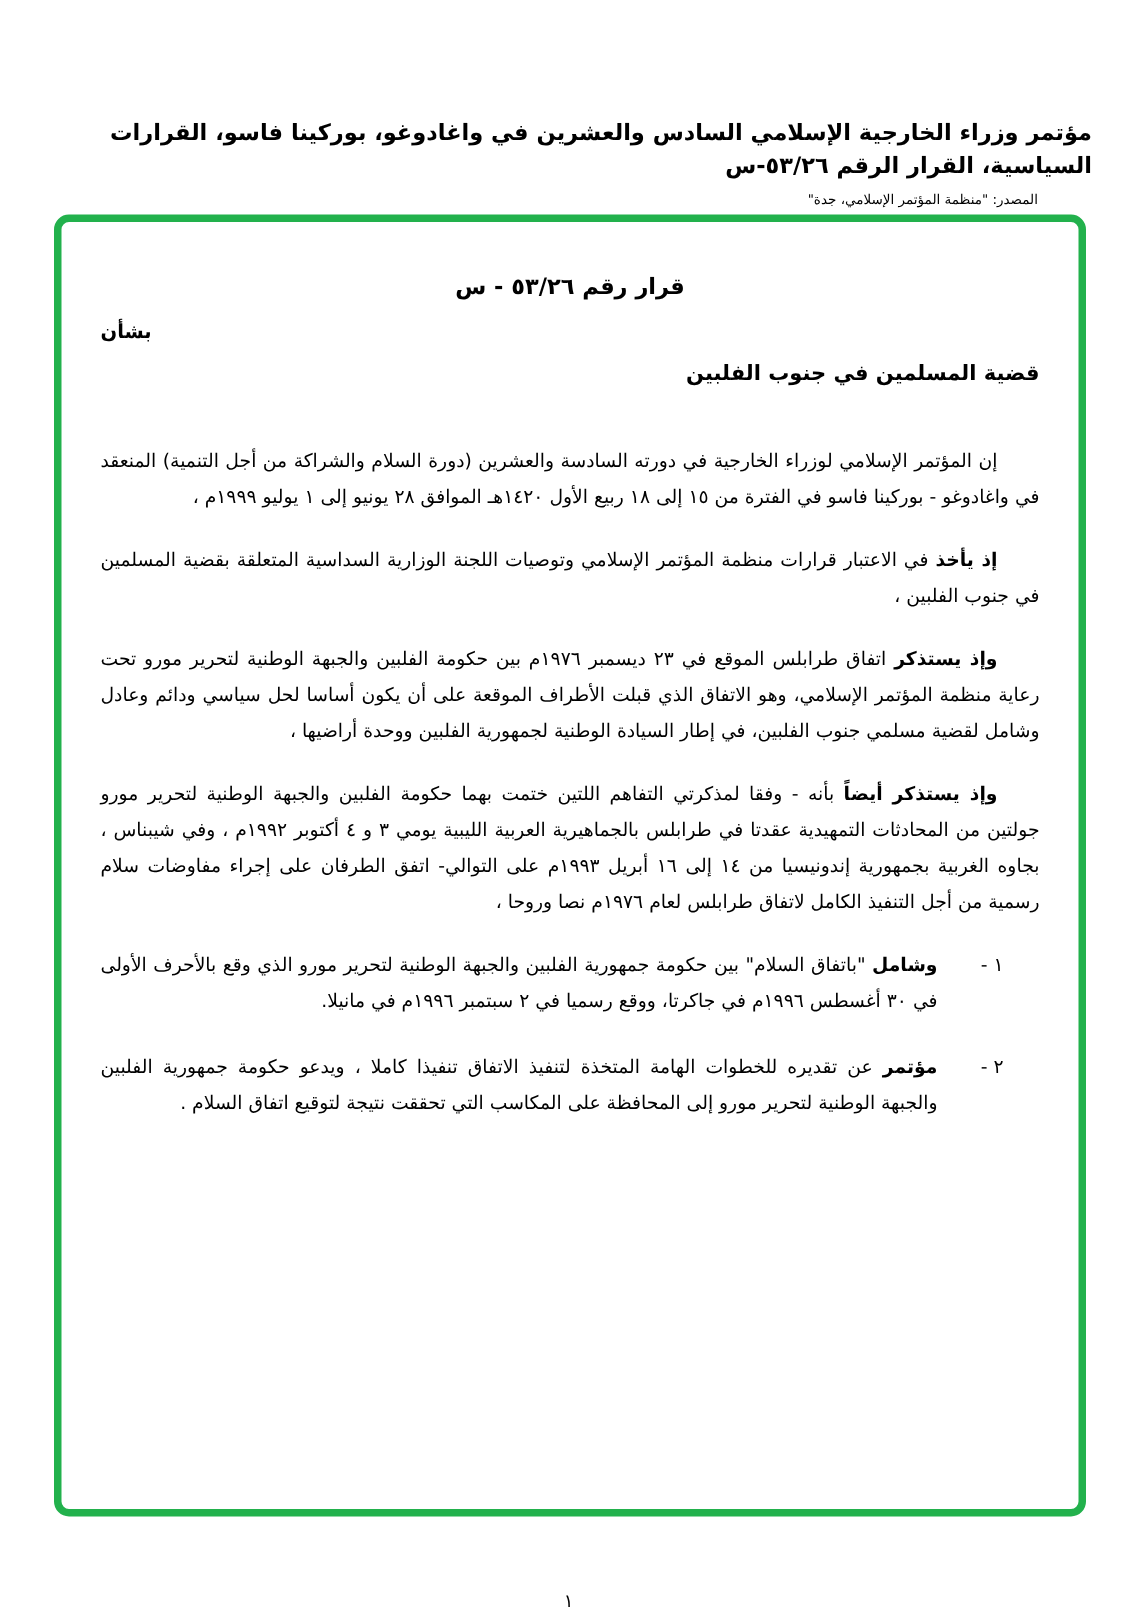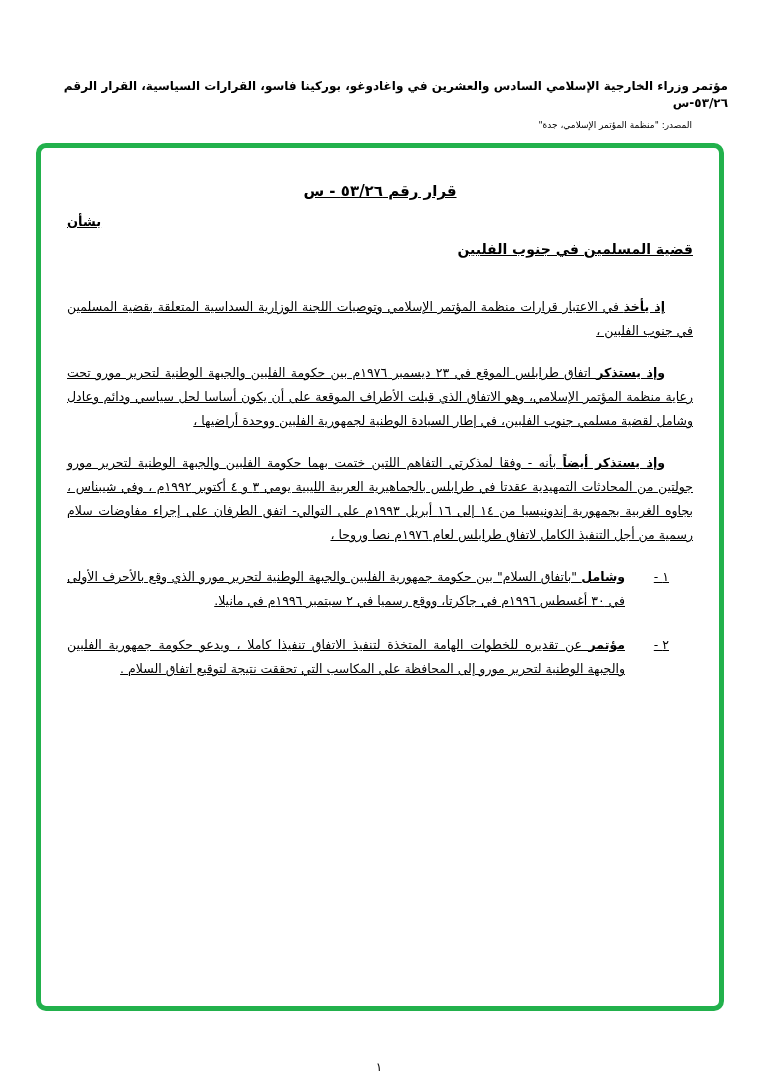--- a/index.html
+++ b/index.html
@@ -10,40 +10,39 @@
     font-family:"DejaVu Sans", sans-serif;
     color:#000;
     overflow:hidden;
   }
   .top-header {
     position:absolute;
     top:78px; right:30px; left:30px;
     direction:rtl;
   }
   .hdr1 {
-    font-size:12px;
+    font-size:15px;
     font-weight:bold;
     text-align:right;
     line-height:1.45;
   }
   .hdr2 {
     font-size:9px;
     margin-top:7px;
     text-align:right;
     padding-right:36px;
   }
   .green-box {
     position:absolute;
     top:143px; left:36px;
     width:688px; height:868px;
     border:5px solid #22b14c;
     border-radius:10px;
     padding:26px 26px 0 26px;
     direction:rtl;
-    text-decoration:underline;
   }
   .titles { margin-top:8px; }
   .t1 { text-align:center; font-weight:bold; font-size:15px; margin-bottom:14px; }
   .t2 { text-align:left; font-weight:bold; font-size:13px; margin-bottom:12px; }
   .t3 { text-align:right; font-weight:bold; font-size:14px; }
   .body-text {
     margin-top:38px;
     font-size:12.5px;
     line-height:24px;
   }
@@ -83,20 +82,21 @@
 </div>
 
 <div class="green-box" style="border-color: rgb(34, 177, 76);">
   <div class="titles">
     <div class="t1">قرار رقم ٥٣/٢٦ - س</div>
     <div class="t2">بشأن</div>
     <div class="t3">قضية المسلمين في جنوب الفلبين</div>
   </div>
   <div class="body-text">
     <div id="paragraphs">
+        <div class="para">إن المؤتمر الإسلامي لوزراء الخارجية في دورته السادسة والعشرين (دورة السلام والشراكة من أجل التنمية) المنعقد في واغادوغو - بوركينا فاسو في الفترة من ١٥ إلى ١٨ ربيع الأول ١٤٢٠هـ الموافق ٢٨ يونيو إلى ١ يوليو ١٩٩٩م ،</div>
         <div class="para"><b>إذ يأخذ</b> في الاعتبار قرارات منظمة المؤتمر الإسلامي وتوصيات اللجنة الوزارية السداسية المتعلقة بقضية المسلمين في جنوب الفلبين ،</div>
         <div class="para"><b>وإذ يستذكر</b> اتفاق طرابلس الموقع في ٢٣ ديسمبر ١٩٧٦م بين حكومة الفلبين والجبهة الوطنية لتحرير مورو تحت رعاية منظمة المؤتمر الإسلامي، وهو الاتفاق الذي قبلت الأطراف الموقعة على أن يكون أساسا لحل سياسي ودائم وعادل وشامل لقضية مسلمي جنوب الفلبين، في إطار السيادة الوطنية لجمهورية الفلبين ووحدة أراضيها ،</div>
         <div class="para"><b>وإذ يستذكر أيضاً</b> بأنه - وفقا لمذكرتي التفاهم اللتين ختمت بهما حكومة الفلبين والجبهة الوطنية لتحرير مورو جولتين من المحادثات التمهيدية عقدتا في طرابلس بالجماهيرية العربية الليبية يومي ٣ و ٤ أكتوبر ١٩٩٢م ، وفي شيبناس ، بجاوه الغربية بجمهورية إندونيسيا من ١٤ إلى ١٦ أبريل ١٩٩٣م على التوالي- اتفق الطرفان على إجراء مفاوضات سلام رسمية من أجل التنفيذ الكامل لاتفاق طرابلس لعام ١٩٧٦م نصا وروحا ،</div>
       </div>
     <div id="list">
         <div class="item">
           <div class="num">١ -</div>
           <div class="itext"><b>وشامل</b> "باتفاق السلام" بين حكومة جمهورية الفلبين والجبهة الوطنية لتحرير مورو الذي وقع بالأحرف الأولى في ٣٠ أغسطس ١٩٩٦م في جاكرتا، ووقع رسميا في ٢ سبتمبر ١٩٩٦م في مانيلا.</div>
         </div>
         <div class="item">

